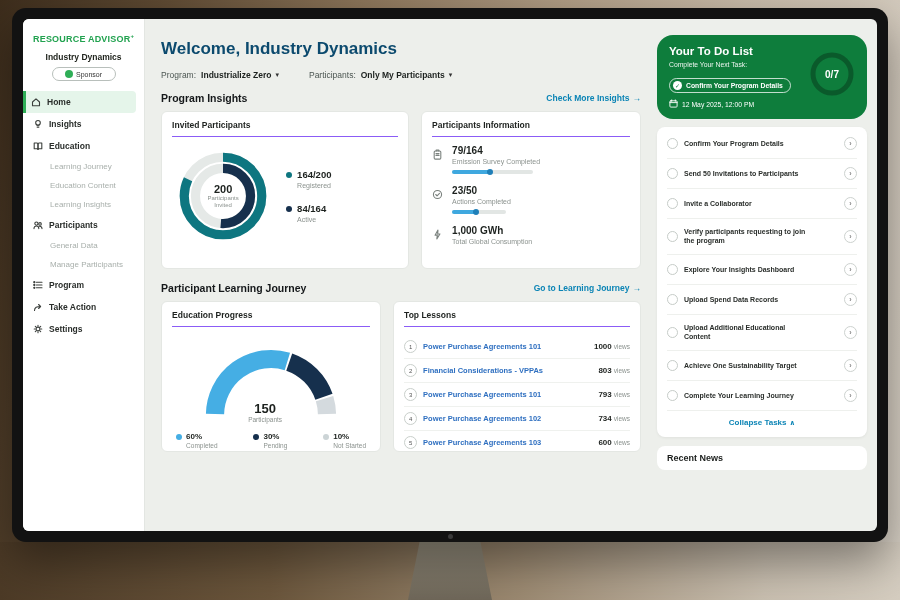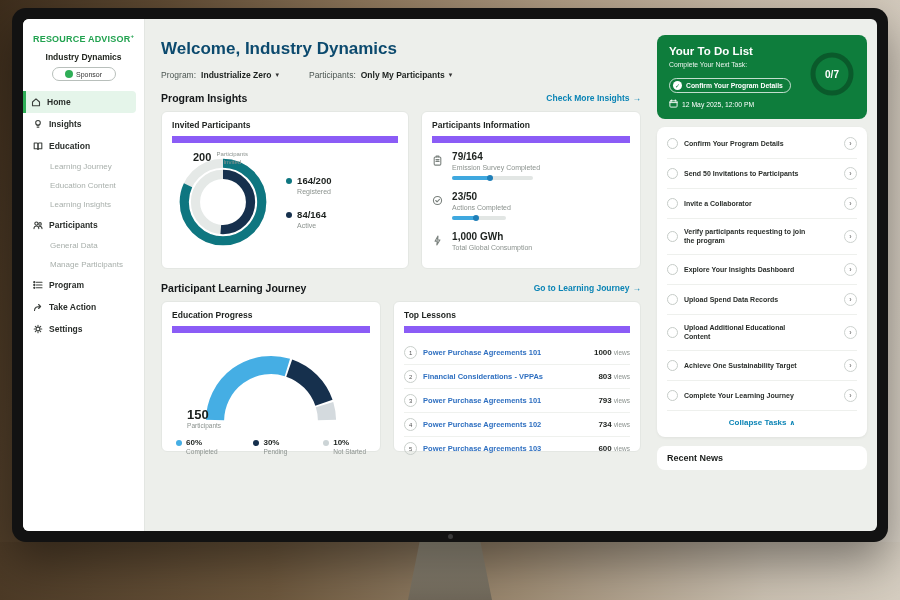--- a/index.html
+++ b/index.html
@@ -36,31 +36,31 @@
   .filter{display:flex;align-items:center;}
   .filter-value{font-weight:bold;color:#1c211e;margin-left:5px;}
   .chev{font-size:7px;margin-left:4px;color:#333;}
   .section-row{display:flex;justify-content:space-between;align-items:center;margin:6px 0 7px;}
   .section-row.later{margin-top:13px;}
   .section-title{font-size:10.5px;font-weight:bold;color:#15181a;}
   .tlink{font-size:8.5px;font-weight:bold;color:#0b84b5;}
   .tlink .arr{margin-left:3px;}
   .cards{display:flex;gap:12px;}
   .card{background:#fff;border:1px solid #e4e7e3;border-radius:6px;padding:8px 10px;box-sizing:border-box;}
-  .card-title{font-size:8.5px;font-weight:bold;color:#1e221f;padding-bottom:6px;border-bottom:7px solid #8b5cf6;margin-bottom:8px;}
+  .card-title{font-size:8.5px;font-weight:bold;color:#1e221f;padding-bottom:6px;border-bottom:1px solid #8b5cf6;margin-bottom:8px;}
   .card-invited{width:248px;height:158px;}
   .card-info{flex:1;height:158px;}
   .card-edu{width:220px;height:151px;}
   .card-lessons{flex:1;height:151px;}
 
   
   .invited-body{display:flex;align-items:center;gap:12px;}
   .donut-wrap{position:relative;width:102px;height:102px;flex:0 0 102px;}
   .donut-wrap svg{width:102px;height:102px;display:block;}
-  .donut-center{position:absolute;inset:0;display:flex;flex-direction:row;align-items:flex-start;justify-content:center;text-align:center;}
+  .donut-center{position:absolute;inset:0;display:flex;flex-direction:column;align-items:center;justify-content:center;text-align:center;}
   .donut-val{font-size:11px;font-weight:bold;color:#1c211e;}
   .donut-lab{font-size:6px;color:#8b928e;width:42px;line-height:1.25;}
   .legend-v{display:flex;flex-direction:column;gap:14px;}
   .li-top{display:flex;align-items:center;gap:5px;font-size:9.5px;font-weight:bold;color:#1c211e;}
   .dot{width:6px;height:6px;border-radius:50%;flex:0 0 6px;}
   .dot-teal{background:#0e7680;}
   .dot-navy{background:#16304d;}
   .dot-blue{background:#45aee4;}
   .dot-gray{background:#ccd4d6;}
   .li-sub{font-size:7px;color:#8b928e;margin:2px 0 0 11px;}
@@ -71,39 +71,39 @@
   .info-ico svg{width:11px;height:11px;fill:none;stroke:#7b827e;stroke-width:1;stroke-linecap:round;stroke-linejoin:round;}
   .info-value{font-size:10px;font-weight:bold;color:#1c211e;}
   .info-label{font-size:7px;color:#8b928e;margin:2px 0 5px;}
   .bar{height:4px;border-radius:2px;background:#e2e6e4;width:92%;position:relative;}
   .bar-fill{position:absolute;left:0;top:0;bottom:0;border-radius:2px;background:#3fa8df;}
   .bar-fill::after{content:"";position:absolute;right:-2px;top:-1px;width:6px;height:6px;border-radius:50%;background:#1f7fb8;}
 
   
   .gauge-wrap{position:relative;width:168px;margin:2px auto 0;}
   .gauge-wrap svg{width:168px;height:90px;display:block;}
-  .gauge-center{position:absolute;left:0;right:12px;bottom:2px;text-align:left;}
+  .gauge-center{position:absolute;left:0;right:12px;bottom:2px;text-align:center;}
   .gauge-val{font-size:13px;font-weight:bold;color:#1c211e;}
   .gauge-lab{font-size:6.5px;color:#8b928e;}
   .gauge-legend{display:flex;justify-content:space-between;margin-top:7px;padding:0 4px;}
   .gl-top{display:flex;align-items:center;gap:4px;font-size:8px;font-weight:bold;color:#1c211e;}
   .gl-sub{font-size:6.5px;color:#8b928e;margin:1px 0 0 10px;}
 
   
   .lesson{display:flex;align-items:center;gap:6px;padding:5px 0;border-bottom:1px solid #eff1ee;}
   .lesson:last-child{border-bottom:none;}
   .lesson-rank{width:11px;height:11px;border:1px solid #c9cfcb;border-radius:50%;font-size:6px;color:#555;
     display:flex;align-items:center;justify-content:center;flex:0 0 11px;}
   .lesson-title{flex:1;font-size:7.5px;font-weight:600;color:#2e6fc0;}
   .lesson-views{font-size:8px;font-weight:bold;color:#1e221f;white-space:nowrap;}
   .lesson-views .unit{font-size:6.5px;color:#8b928e;font-weight:normal;margin-left:2px;}
 
   
   .todo-col{flex:0 0 224px;padding:16px 10px 0 4px;box-sizing:border-box;}
-  .todo-green{background:#0e7d3c;border-radius:8px;padding:10px 12px;color:#fff;position:relative;}
+  .todo-green{background:#0e7d3c;border-radius:16px;padding:10px 12px;color:#fff;position:relative;}
   .todo-title{font-size:11.5px;font-weight:bold;margin-bottom:4px;}
   .todo-sub{font-size:6.8px;opacity:.92;margin-bottom:6px;}
   .todo-pill{display:inline-flex;align-items:center;gap:4px;border:1px solid rgba(255,255,255,.75);border-radius:9px;
     padding:2px 7px 2px 3px;font-size:6.8px;font-weight:600;margin-bottom:6px;max-width:132px;}
   .pill-check{width:9px;height:9px;border-radius:50%;background:#fff;color:#0e7d3c;font-size:6px;
     display:flex;align-items:center;justify-content:center;flex:0 0 9px;}
   .todo-date{display:flex;align-items:center;gap:4px;font-size:6.8px;}
   .cal-ico svg{width:9px;height:9px;fill:none;stroke:#fff;stroke-width:1;stroke-linecap:round;}
   .ring-wrap{position:absolute;right:12px;top:16px;width:46px;height:46px;}
   .ring-wrap svg{width:46px;height:46px;display:block;}

